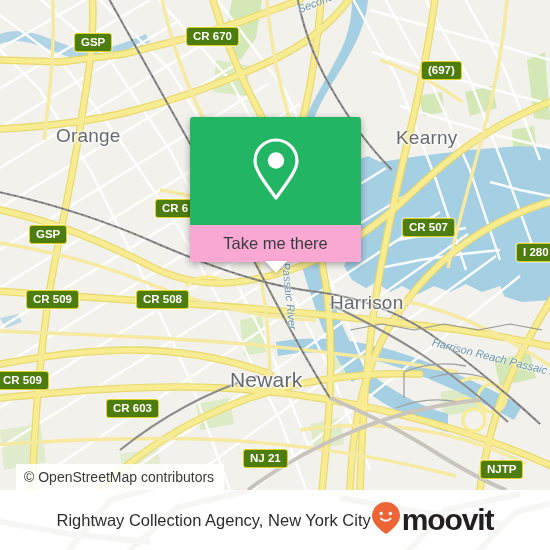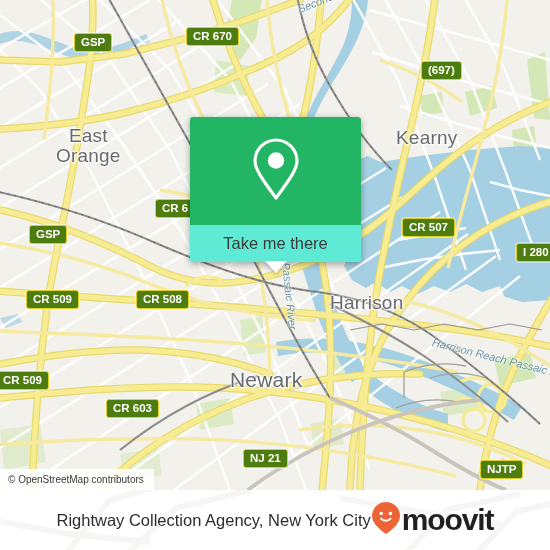--- a/index.html
+++ b/index.html
@@ -20,30 +20,30 @@
   .river{color:#6a93a8;font-size:11px;font-style:italic;
          text-shadow:0 0 3px #fff,0 0 2px #fff;}
 
   
   .shield{position:absolute;background:#4d7c0f;border:1px solid #e3cf22;
           border-radius:3px;color:#fff;font-size:11.5px;font-weight:bold;
           padding:2px 6px 3px 6px;line-height:12px;white-space:nowrap;
           box-shadow:0 0 0 1px rgba(255,255,255,.35);}
 
   
-  .attrib{position:absolute;left:0;bottom:0;background:rgba(255,255,255,.88);
-          color:#3a3a3a;font-size:10px;padding:5px 10px 5px 8px;margin-top:24px;}
+  .attrib{position:absolute;left:16px;bottom:0;background:rgba(255,255,255,.88);
+          color:#3a3a3a;font-size:14px;padding:5px 10px 5px 8px;margin-top:24px;}
 
   
   .card{position:absolute;left:190px;top:117px;width:171px;
         border-radius:3px;box-shadow:0 2px 7px rgba(0,0,0,.35);
         overflow:visible;}
   .card-top{height:108px;background:#22b563;border-radius:3px 3px 0 0;
             display:flex;align-items:center;justify-content:center;}
-  .card-bottom{height:37px;background:#5eead4;border-radius:0 0 3px 3px;
+  .card-bottom{height:37px;background:#f9a8d4;border-radius:0 0 3px 3px;
                display:flex;align-items:center;justify-content:center;}
   .card-bottom span{color:#3c3c3c;font-size:16.5px;}
   .tail{position:absolute;left:50%;bottom:-11px;margin-left:-11px;
         width:0;height:0;border-left:11px solid transparent;
         border-right:11px solid transparent;border-top:12px solid #fff;
         filter:drop-shadow(0 2px 2px rgba(0,0,0,.22));}
 
   
   .footer{position:absolute;left:0;top:490px;width:550px;height:60px;
           background:#fff;display:flex;align-items:center;
@@ -241,21 +241,20 @@
         </g>
       </g>
 
       <g fill="none" stroke="#c9c5bd" stroke-width="4">
         <path d="M330,398 C368,414 404,432 438,454 C464,470 486,482 506,490"></path>
         <path d="M248,490 C280,466 316,446 356,430 C396,414 438,404 480,400"></path>
       </g>
     </svg>
 
     <div class="lbl city two" style="left:56px;top:126px;">
-      <div>East</div>
       <div>Orange</div>
     </div>
     <div class="lbl city" style="left:396px;top:127px;">Kearny</div>
     <div class="lbl city" style="left:330px;top:292px;">Harrison</div>
     <div class="lbl city" style="left:230px;top:368px;font-size:21px;">Newark</div>
 
     <div class="lbl river" style="left:296px;top:4px;transform:rotate(-22deg);transform-origin:left top;">Second River</div>
     <div class="lbl river" style="left:292px;top:262px;transform:rotate(84deg);transform-origin:left top;">Passaic River</div>
     <div class="lbl river" style="left:434px;top:336px;transform:rotate(14deg);transform-origin:left top;">Harrison Reach Passaic River</div>
 

